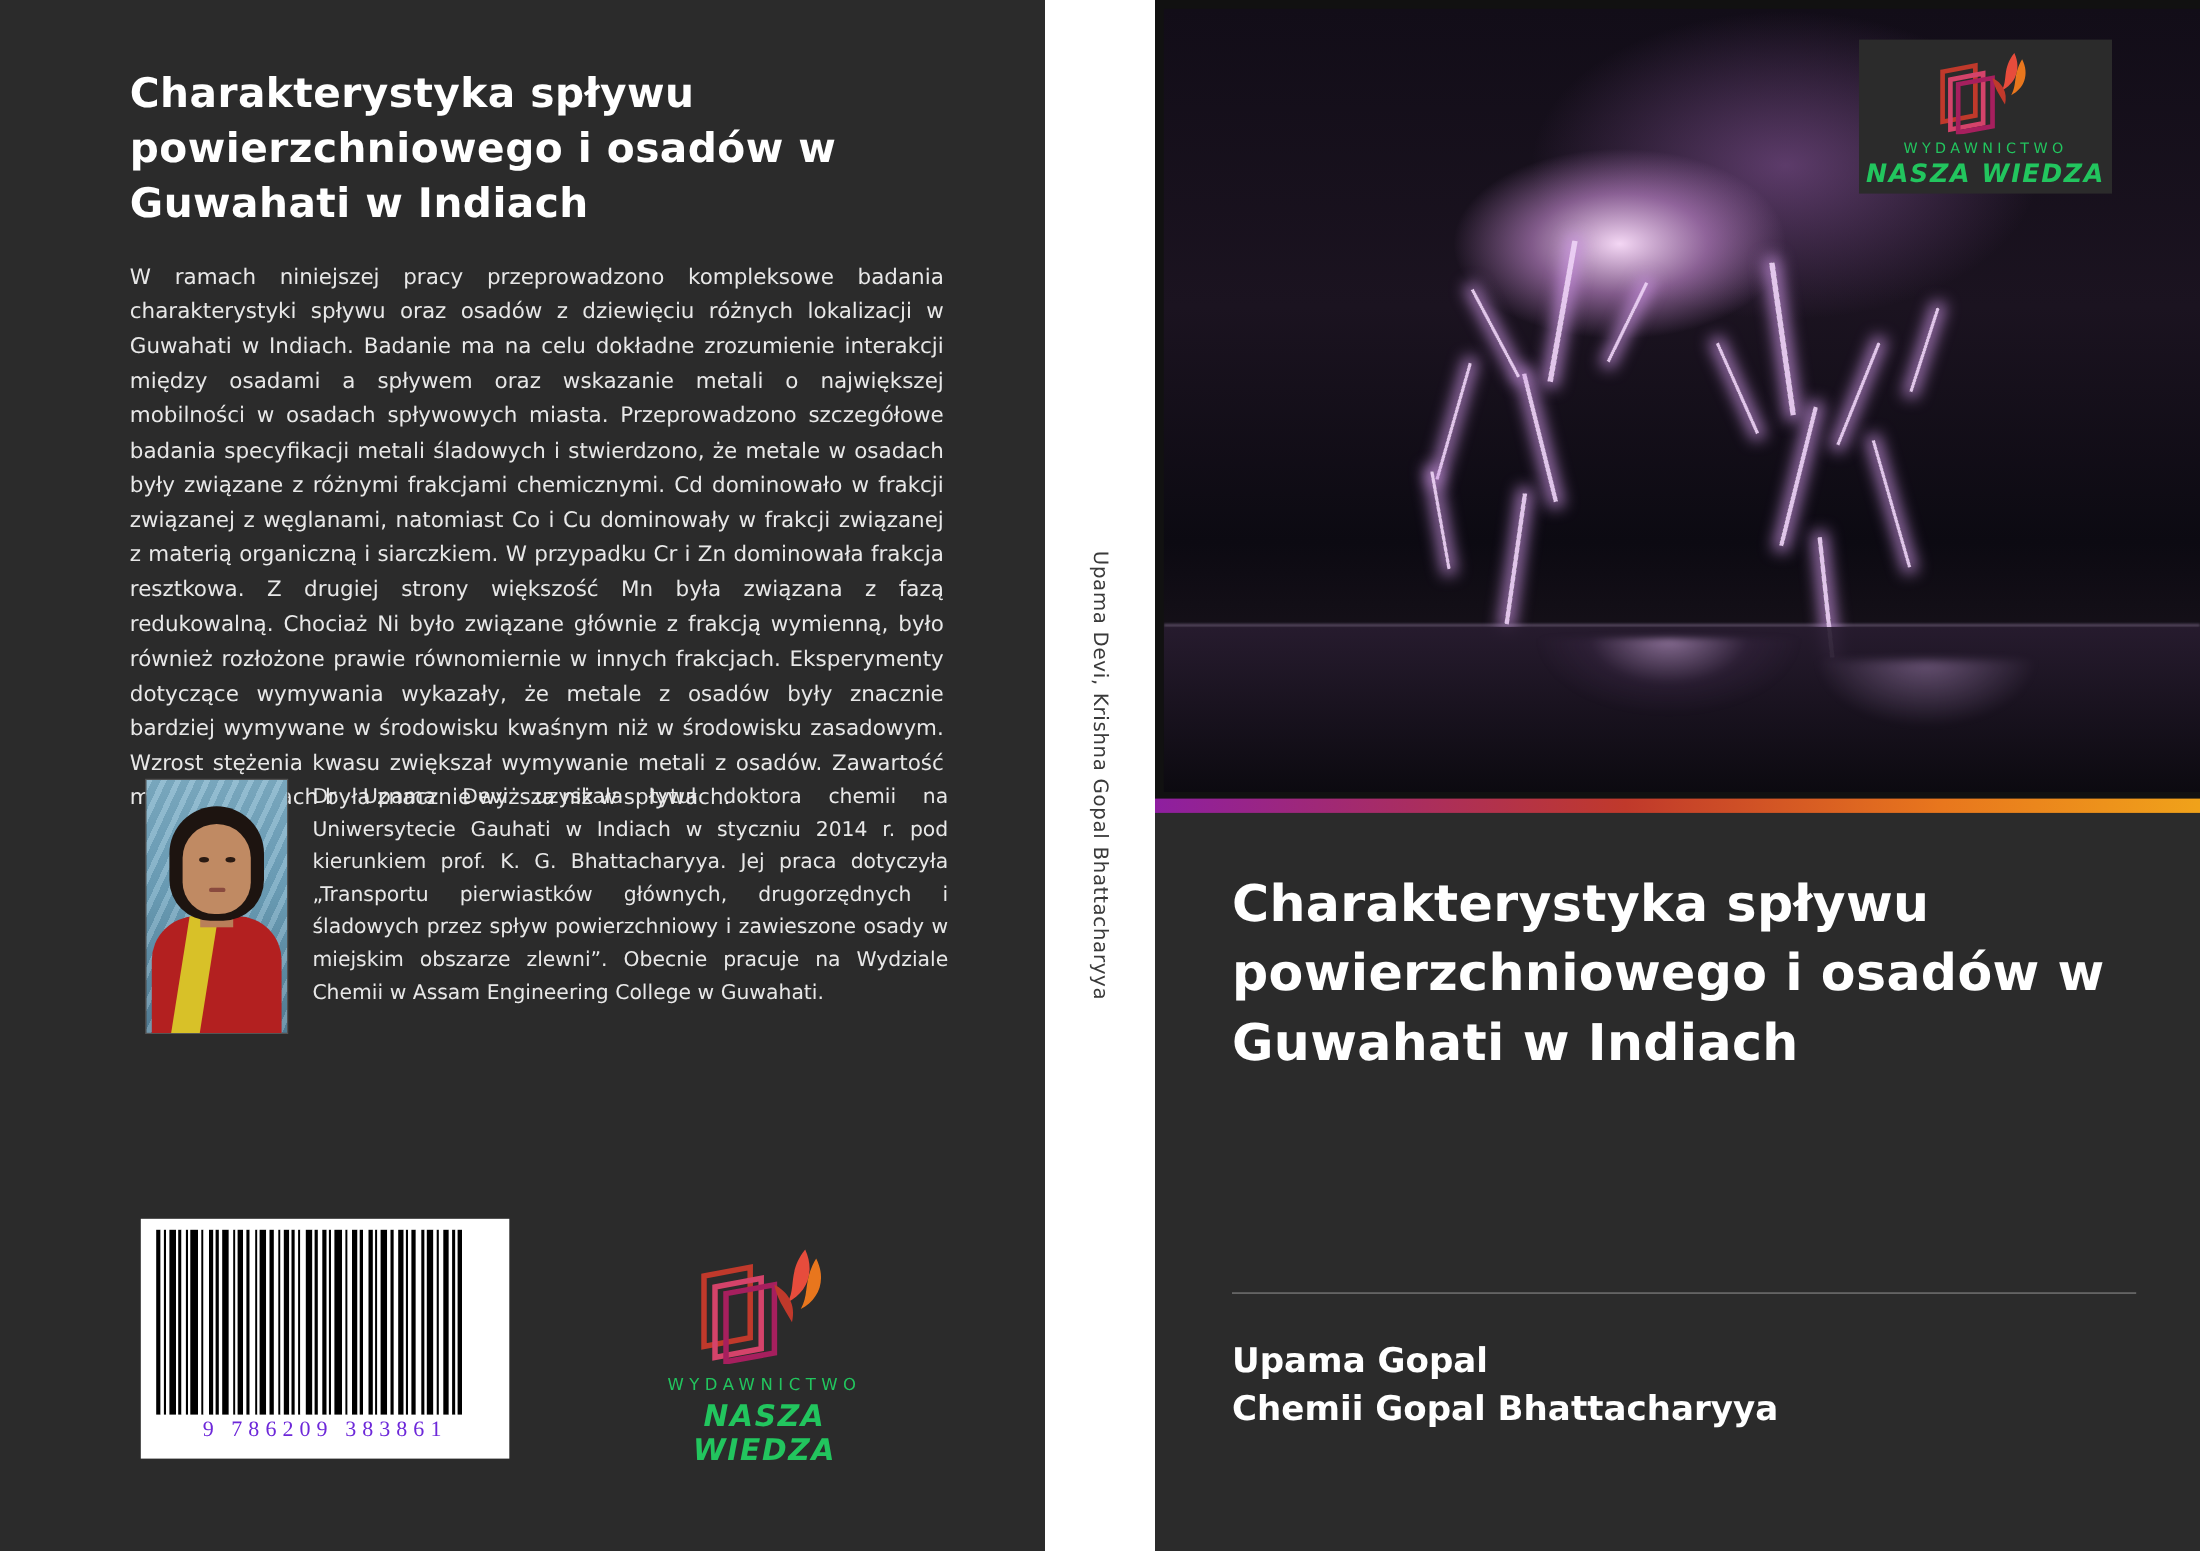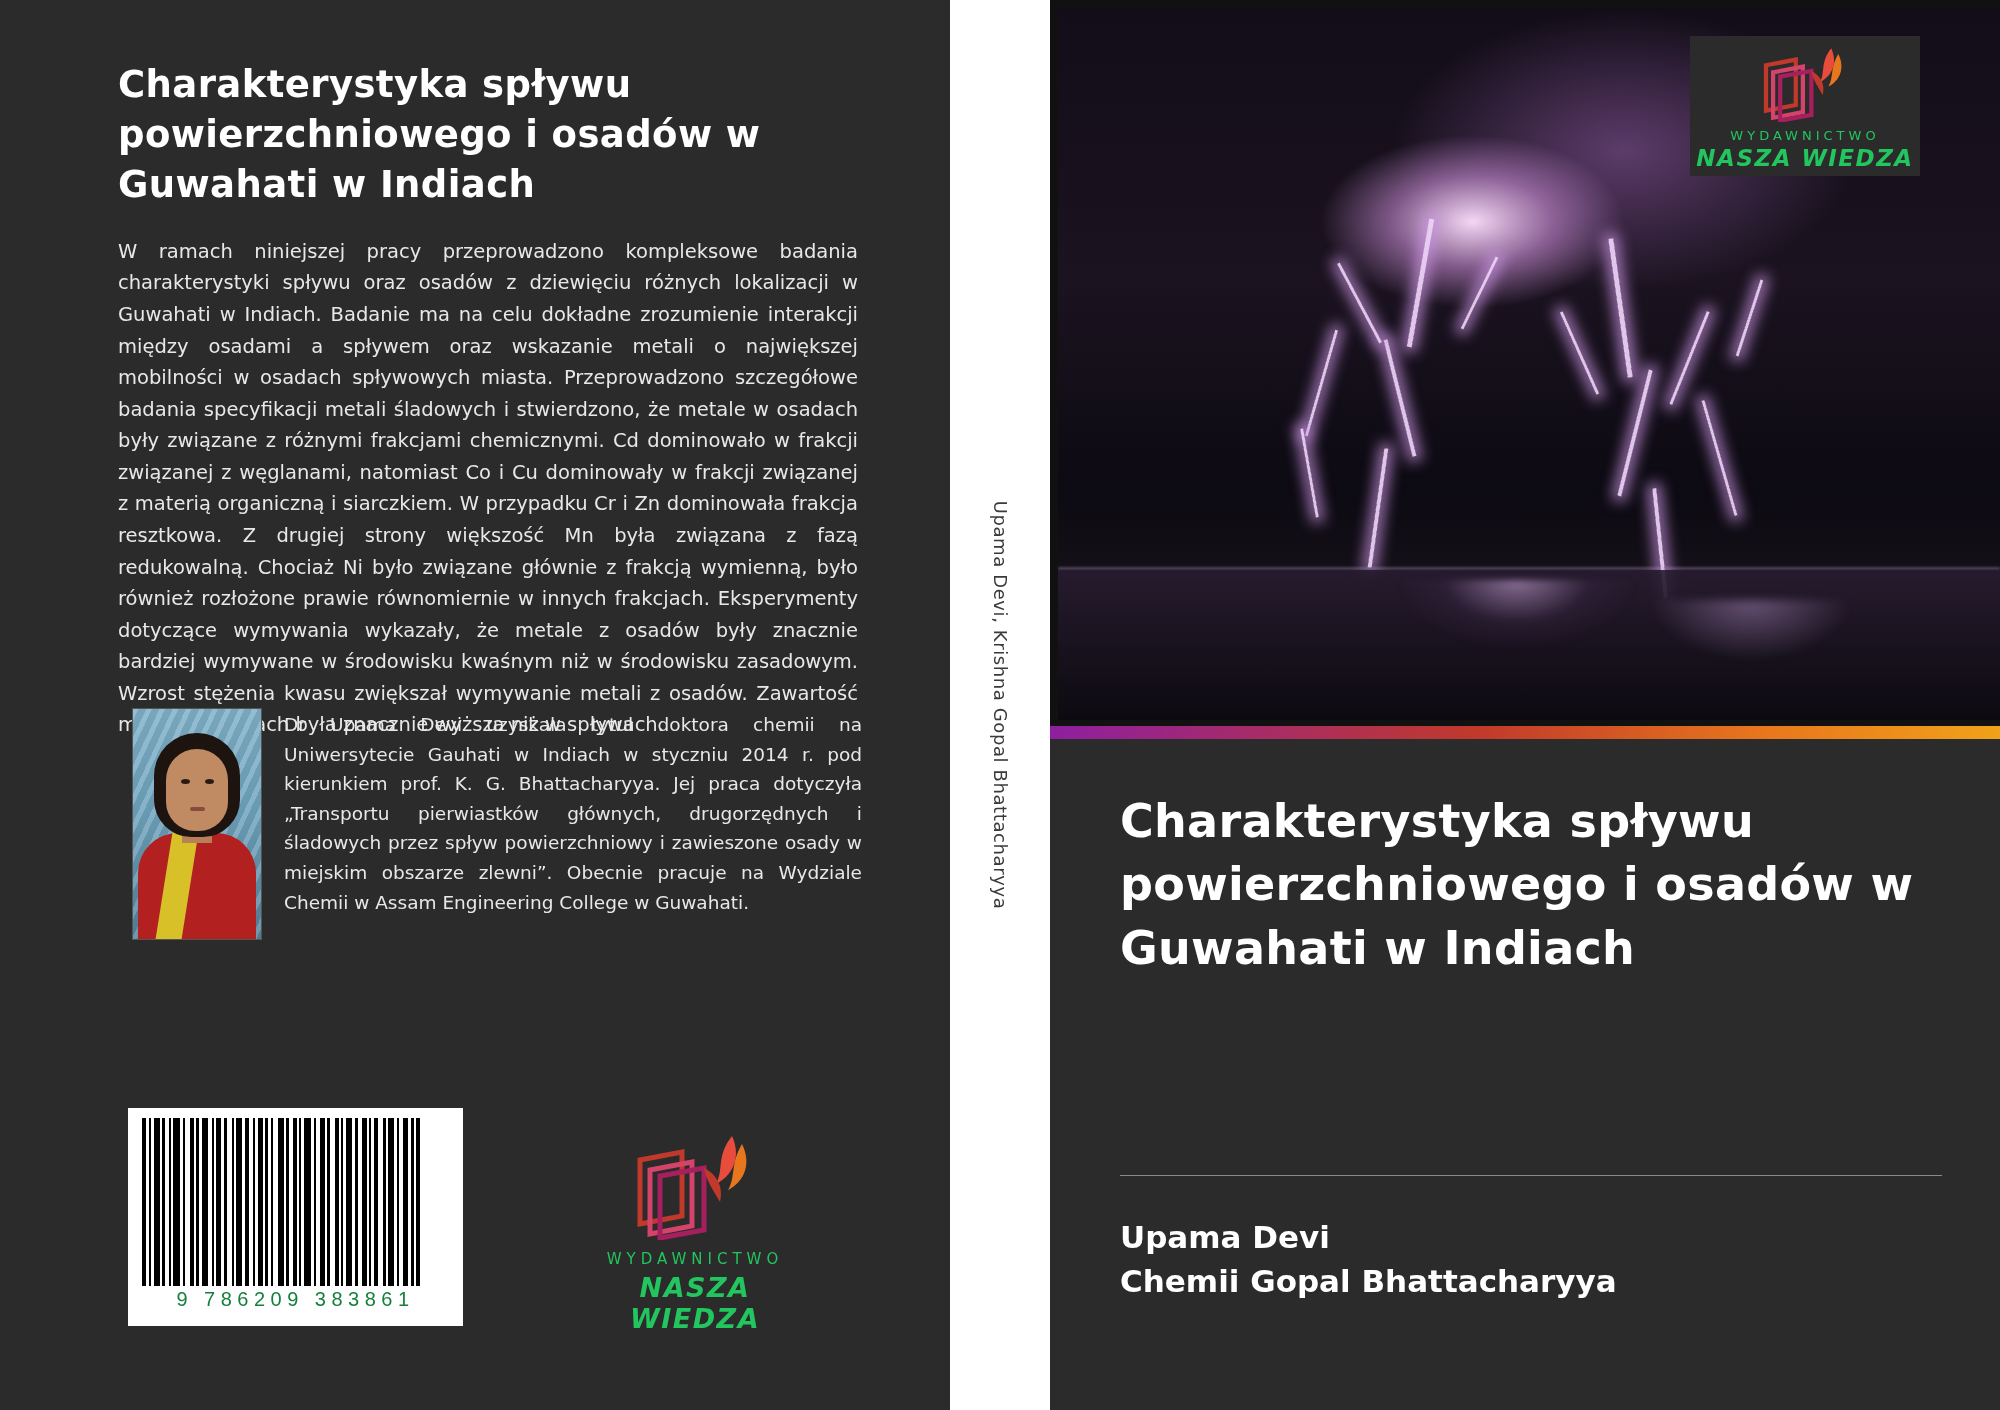--- a/index.html
+++ b/index.html
@@ -169,24 +169,24 @@
     height: 168px;
     gap: 0;
   }
   .barcode-bars span {
     display: block;
     background: #000;
     height: 100%;
   }
   .barcode-num {
     text-align: center;
-    font-family: Liberation Sans, sans-serif;
+    font-family: Liberation Serif, serif;
     font-size: 20px;
     letter-spacing: 5.5px;
-    color: #15803d;
+    color: #6d28d9;
     margin-top: 2px;
   }
 
   
   .pub-logo-back {
     position: absolute;
     left: 570px;
     top: 1130px;
     width: 250px;
     text-align: center;
@@ -508,21 +508,21 @@
       <div class="water"></div>
       <div class="water-glow"></div>
       <div class="water-glow2"></div>
     </div>
 
     <div class="front-band"></div>
 
     <div class="front-title">Charakterystyka spływu powierzchniowego i osadów w Guwahati w Indiach</div>
     <div class="front-rule"></div>
     <div class="front-authors">
-      <div>Upama Devi</div>
+      <div>Upama Gopal</div>
       <div>Chemii Gopal Bhattacharyya</div>
     </div>
   </div>
 
   <div class="pub-badge">
     <svg class="logo-svg" width="120" height="78" viewBox="0 0 150 110">
       <path d="M20 30 L62 22 L62 86 L20 94 Z" fill="none" stroke="#c0392b" stroke-width="6"></path>
       <path d="M30 40 L72 32 L72 96 L30 104 Z" fill="none" stroke="#d4436a" stroke-width="6"></path>
       <path d="M40 46 L84 38 L84 100 L40 108 Z" fill="none" stroke="#a61f5e" stroke-width="6"></path>
       <path d="M112 6 C 96 26, 104 40, 96 54 C 112 46, 122 28, 112 6 Z" fill="#e74c3c"></path>

